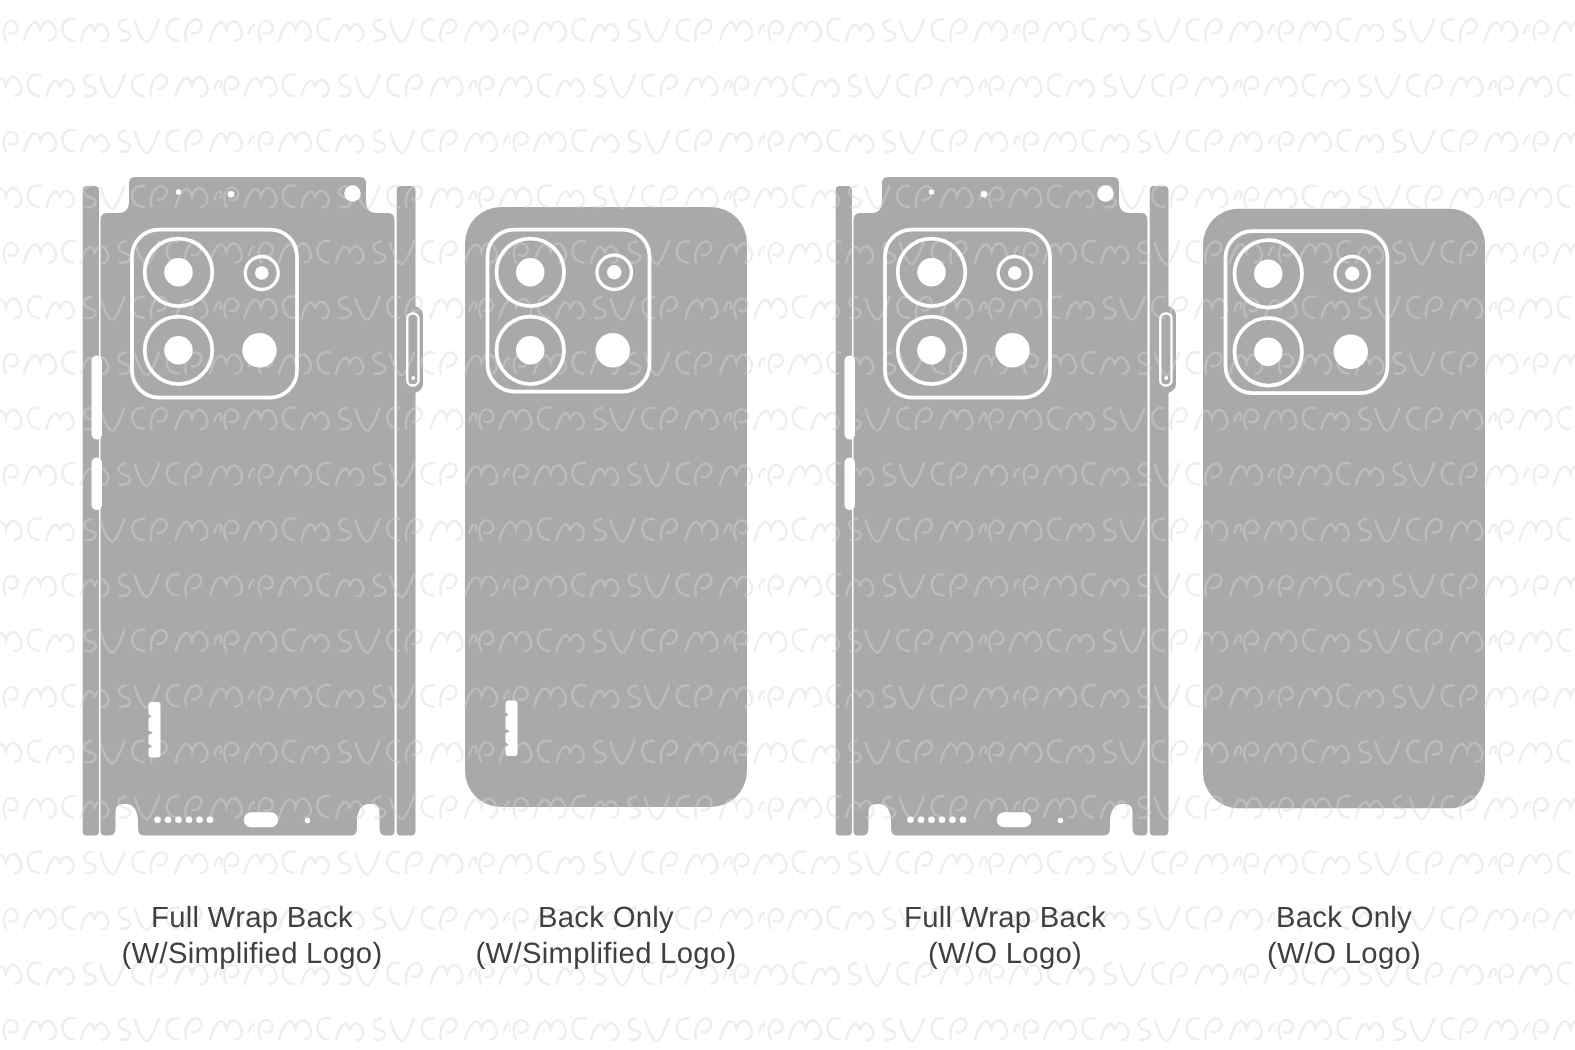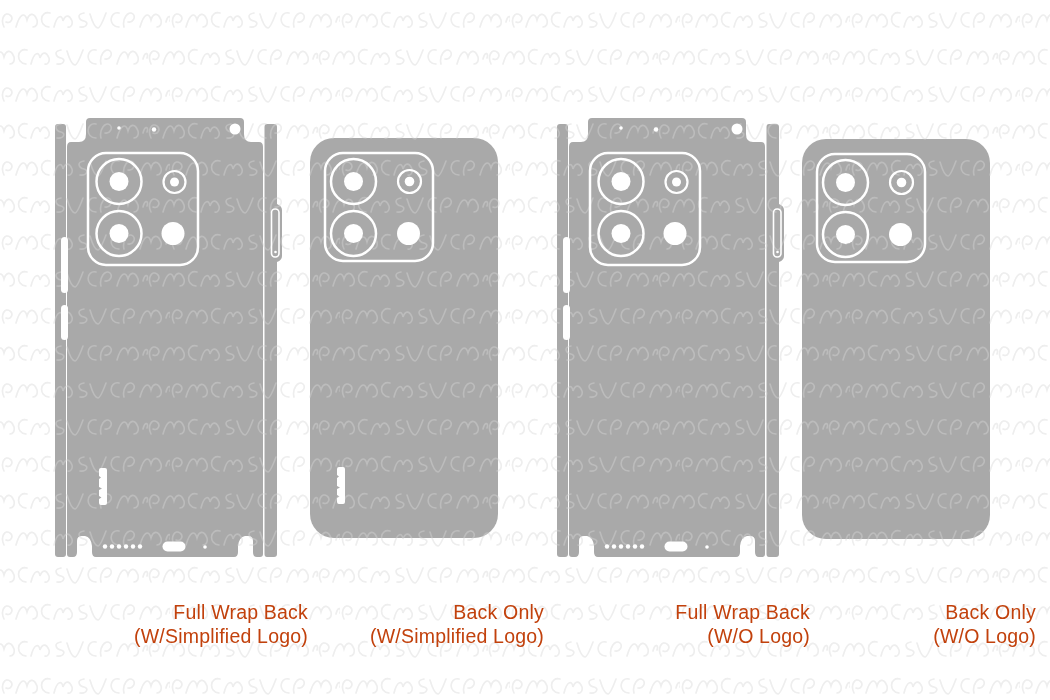--- a/index.html
+++ b/index.html
@@ -7,22 +7,22 @@
     width:1050px;height:700px;position:relative;overflow:hidden;
     background:#ffffff;
     font-family:"Liberation Sans", sans-serif;
   }
   .layer{position:absolute;left:0;top:0;width:1050px;height:700px;pointer-events:none;}
   .tpl{position:absolute;}
   .tpl-fill{fill:#a9a9a9;}
   .cut-line{fill:none;stroke:#ffffff;}
   .cut-hole{fill:#ffffff;stroke:none;}
   .label{
-    position:absolute;width:280px;top:601px;text-align:right;
-    font-size:19.5px;line-height:23.5px;color:#c2410c;letter-spacing:.2px;
+    position:absolute;width:280px;top:601px;text-align:center;
+    font-size:19.5px;line-height:23.5px;color:#404040;letter-spacing:.2px;
   }
 </style>
 </head>
 <body>
 
 <svg class="layer" width="1050" height="700">
   <defs>
     <pattern id="sqA" width="170" height="74" patternUnits="userSpaceOnUse">
       <g fill="none" stroke="#e9e9e9" stroke-width="1.6" stroke-linecap="round">
         <path d="M4,27 C0,19 5,11 10,15 C14,18 11,24 6,22 M16,27 C20,13 25,12 27,20 C29,13 34,12 37,20 C38,24 36,27 33,27 M50,13 C40,10 38,26 49,27 M54,27 C57,15 62,14 63,21 C65,15 69,14 72,21 C73,25 70,28 68,27 M84,13 C76,14 79,20 84,21 C89,22 87,28 80,27 M90,14 C93,24 96,28 98,28 C100,28 103,21 106,13 M119,13 C109,11 108,27 119,27 M124,27 C122,19 128,10 133,14 C136,17 133,23 128,22 M140,27 C144,13 149,12 151,20 C153,13 158,12 161,20 C162,24 160,27 157,27 M166,22 C168,14 172,16 170,21"></path>

